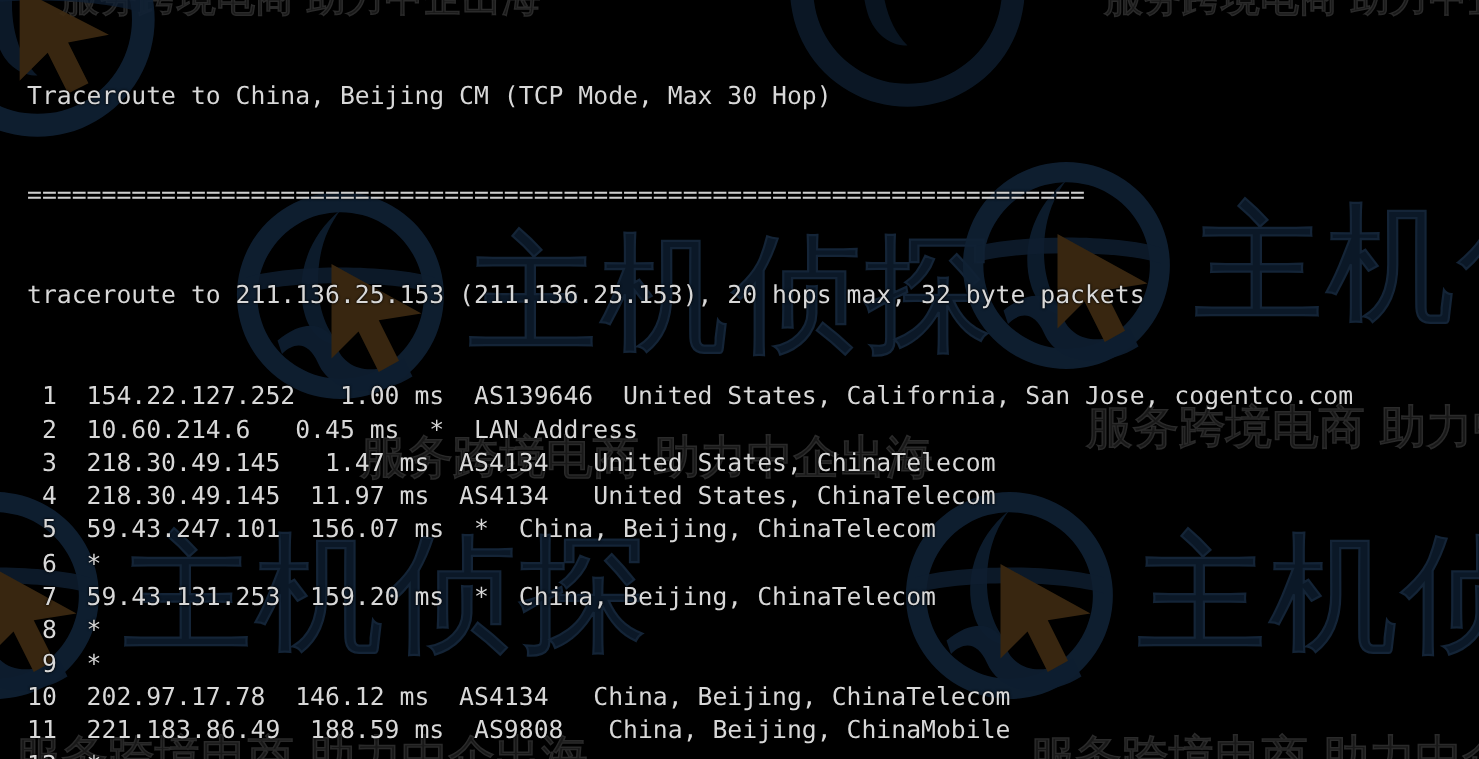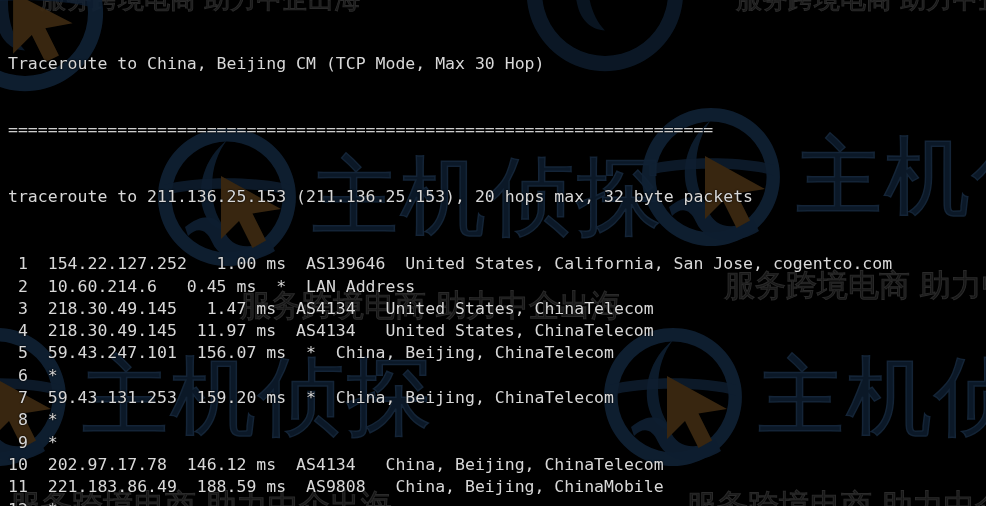--- a/index.html
+++ b/index.html
@@ -54,21 +54,21 @@
     -webkit-text-stroke: 1px #2e2e2e;
     white-space: nowrap;
     line-height: 1;
   }
 
   
   .term {
     position: absolute;
     inset: 0;
     z-index: 3;
-    padding: 8px 0 0 8px;
+    padding: 8px 0 0 18px;
     color: #d8d8d8;
     font-size: 16.5px;
     line-height: 22.3px;
     white-space: pre;
     letter-spacing: 0px;
     text-shadow: 0 0 1px rgba(0,0,0,0.95), 0 0 2px rgba(0,0,0,0.8);
   }
   .term .line {
     height: 22.3px;
     white-space: pre;

